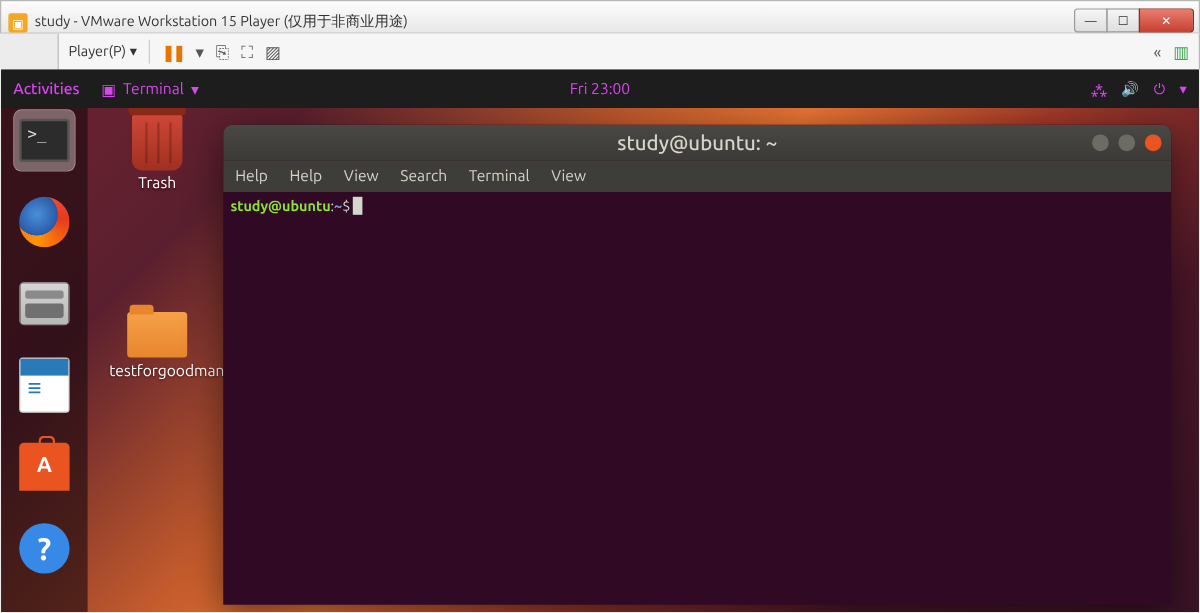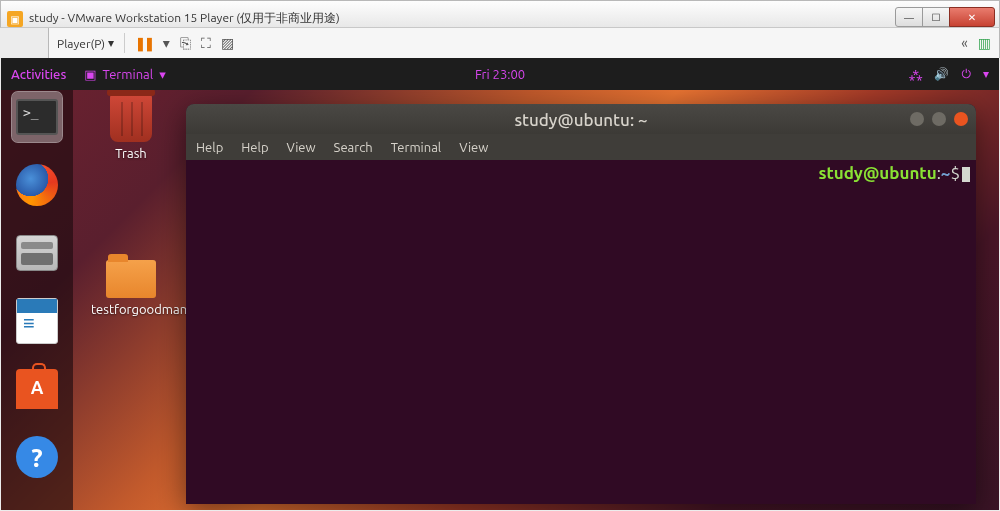--- a/index.html
+++ b/index.html
@@ -66,21 +66,21 @@
 
 
 .term-window { position:absolute; left:185px; top:20px; width:790px; height:400px; background:#300a24; border-radius:8px 8px 0 0; box-shadow:0 8px 30px rgba(0,0,0,0.5); overflow:hidden;}
 .term-titlebar { height:30px; background:linear-gradient(#4a4844,#3c3a36); display:flex; align-items:center; color:#d8d4cc; font-size:17px; position:relative;}
 .term-titlebar .title{position:absolute; left:50%; transform:translateX(-50%); font-weight:500;}
 .term-ctrl{position:absolute; right:8px; display:flex; gap:8px;}
 .term-ctrl span{width:14px; height:14px; border-radius:50%; display:inline-block; cursor:pointer;}
 .tc-min{background:#6e6b64;} .tc-max{background:#6e6b64;} .tc-close{background:#e95420;}
 .term-menubar{height:26px; background:#3f3d39; display:flex; align-items:center; padding:0 10px; gap:18px; color:#d6d2ca; font-size:13px;}
 .term-menubar span{cursor:pointer;}
-.term-body{padding:4px 6px; font-family:"Ubuntu Mono","DejaVu Sans Mono",monospace; font-size:17px; line-height:18px;text-align:right;}
+.term-body{padding:4px 6px; font-family:"Ubuntu Mono","DejaVu Sans Mono",monospace; font-size:12px; line-height:18px;}
 .prompt-user{color:#8ae234; font-weight:bold;}
 .prompt-path{color:#729fcf; font-weight:bold;}
 .prompt-sym{color:#d3d7cf;}
 .cursor{display:inline-block; width:8px; height:15px; background:#d3d7cf; vertical-align:text-bottom; margin-left:2px;}
 </style>
 </head>
 <body>
 
 <div class="win-titlebar">
   <div class="win-icon"></div>

